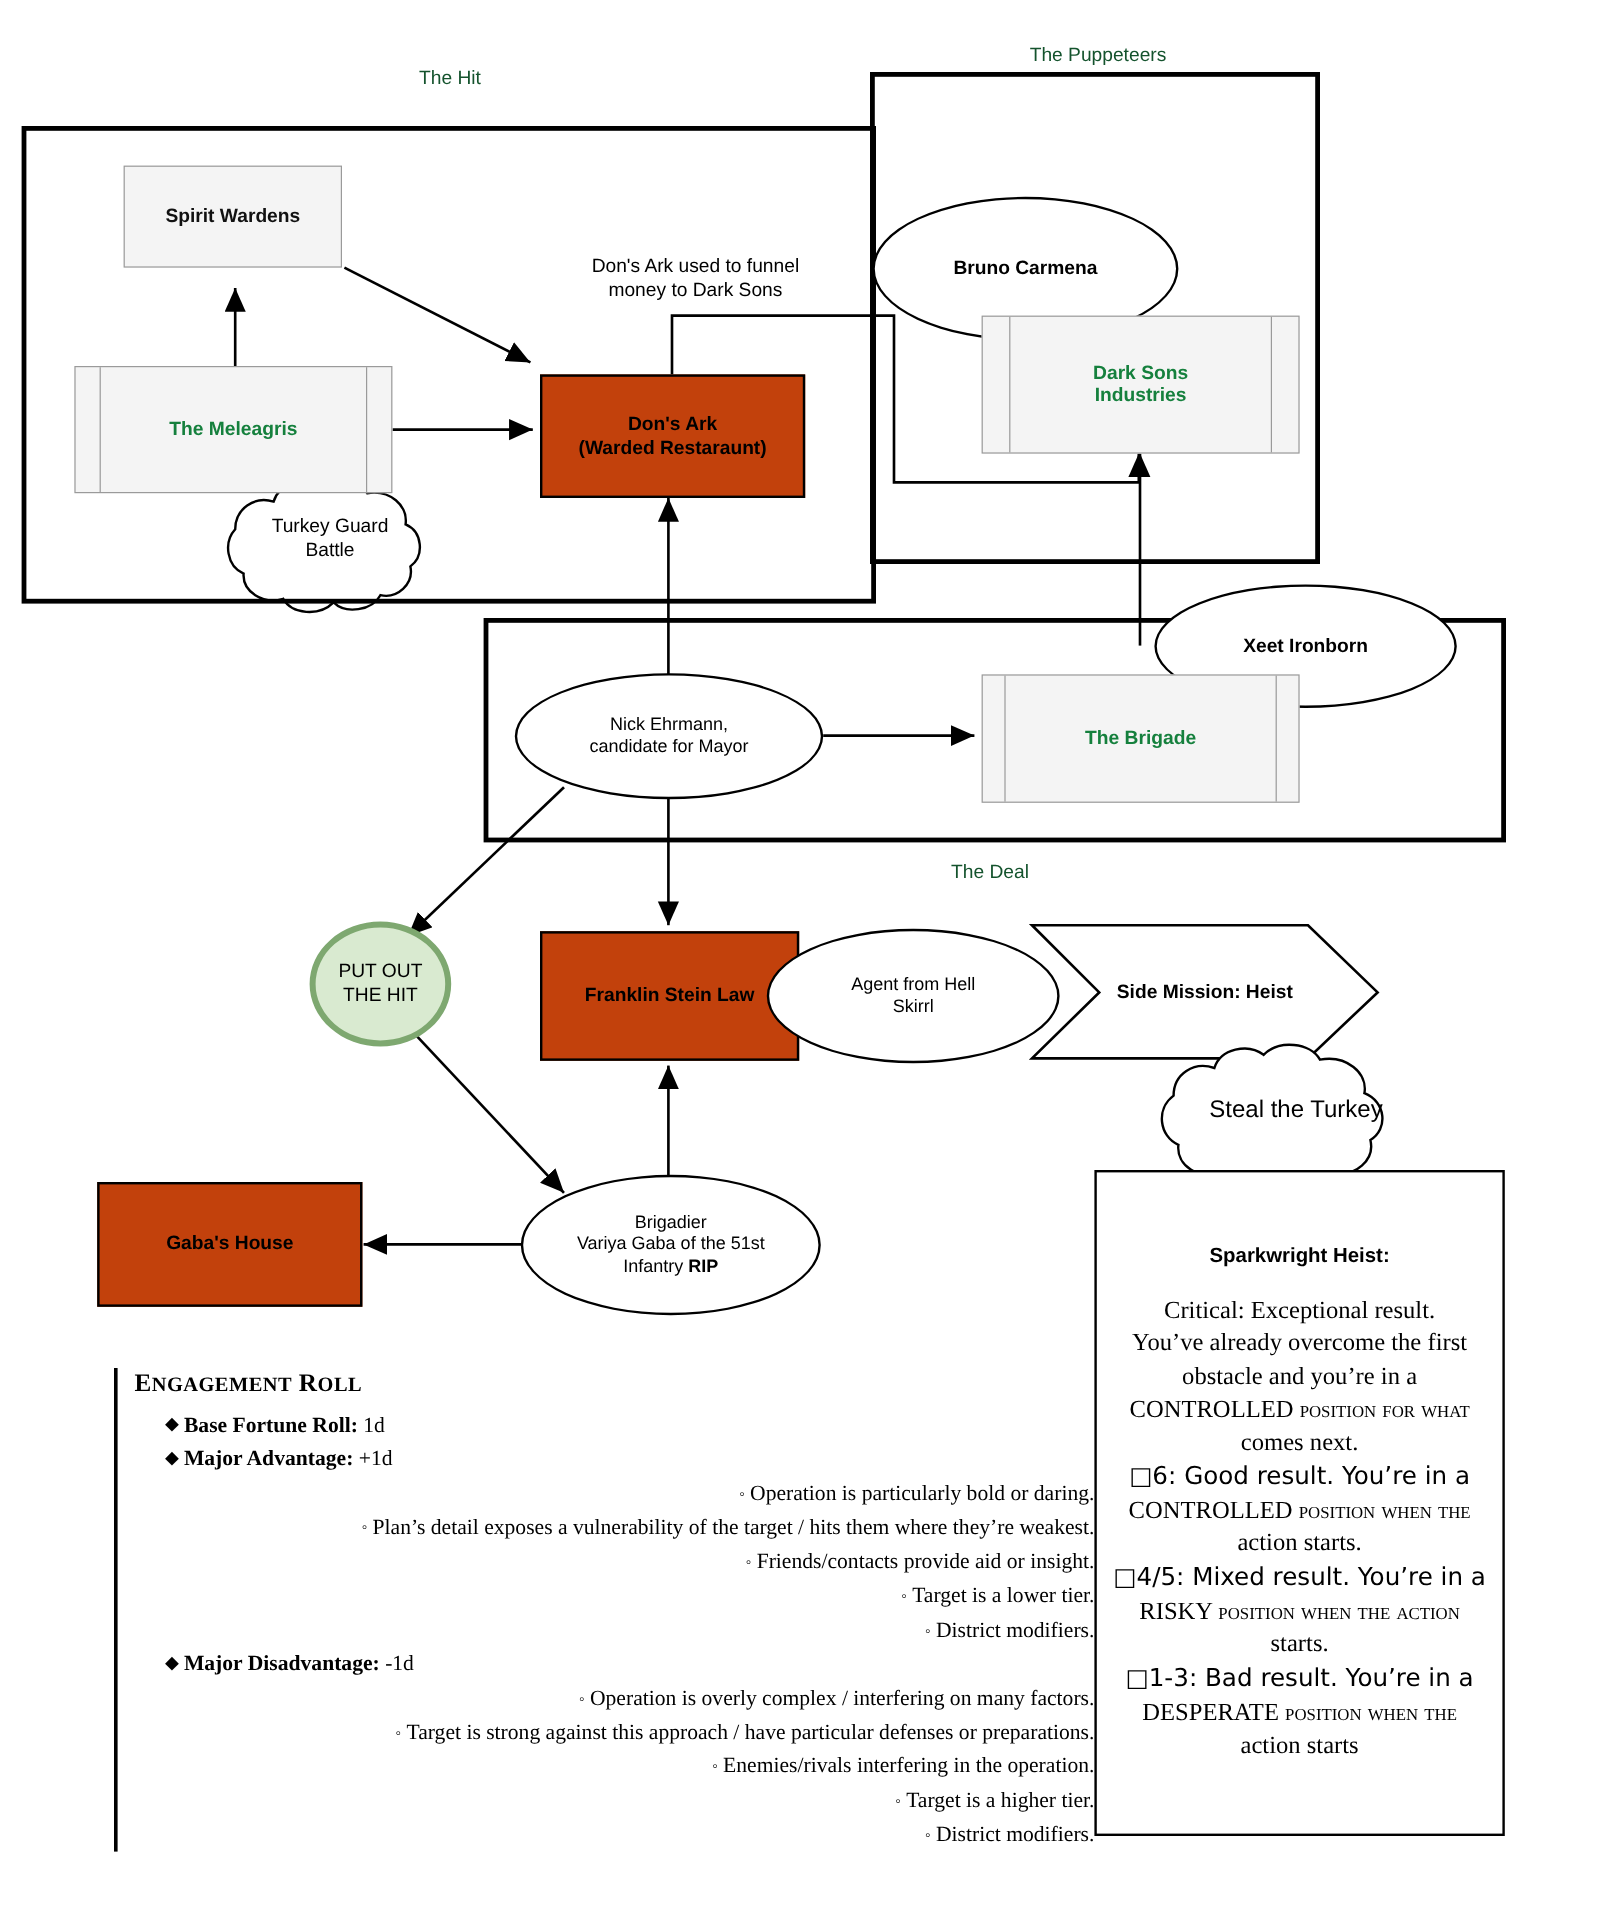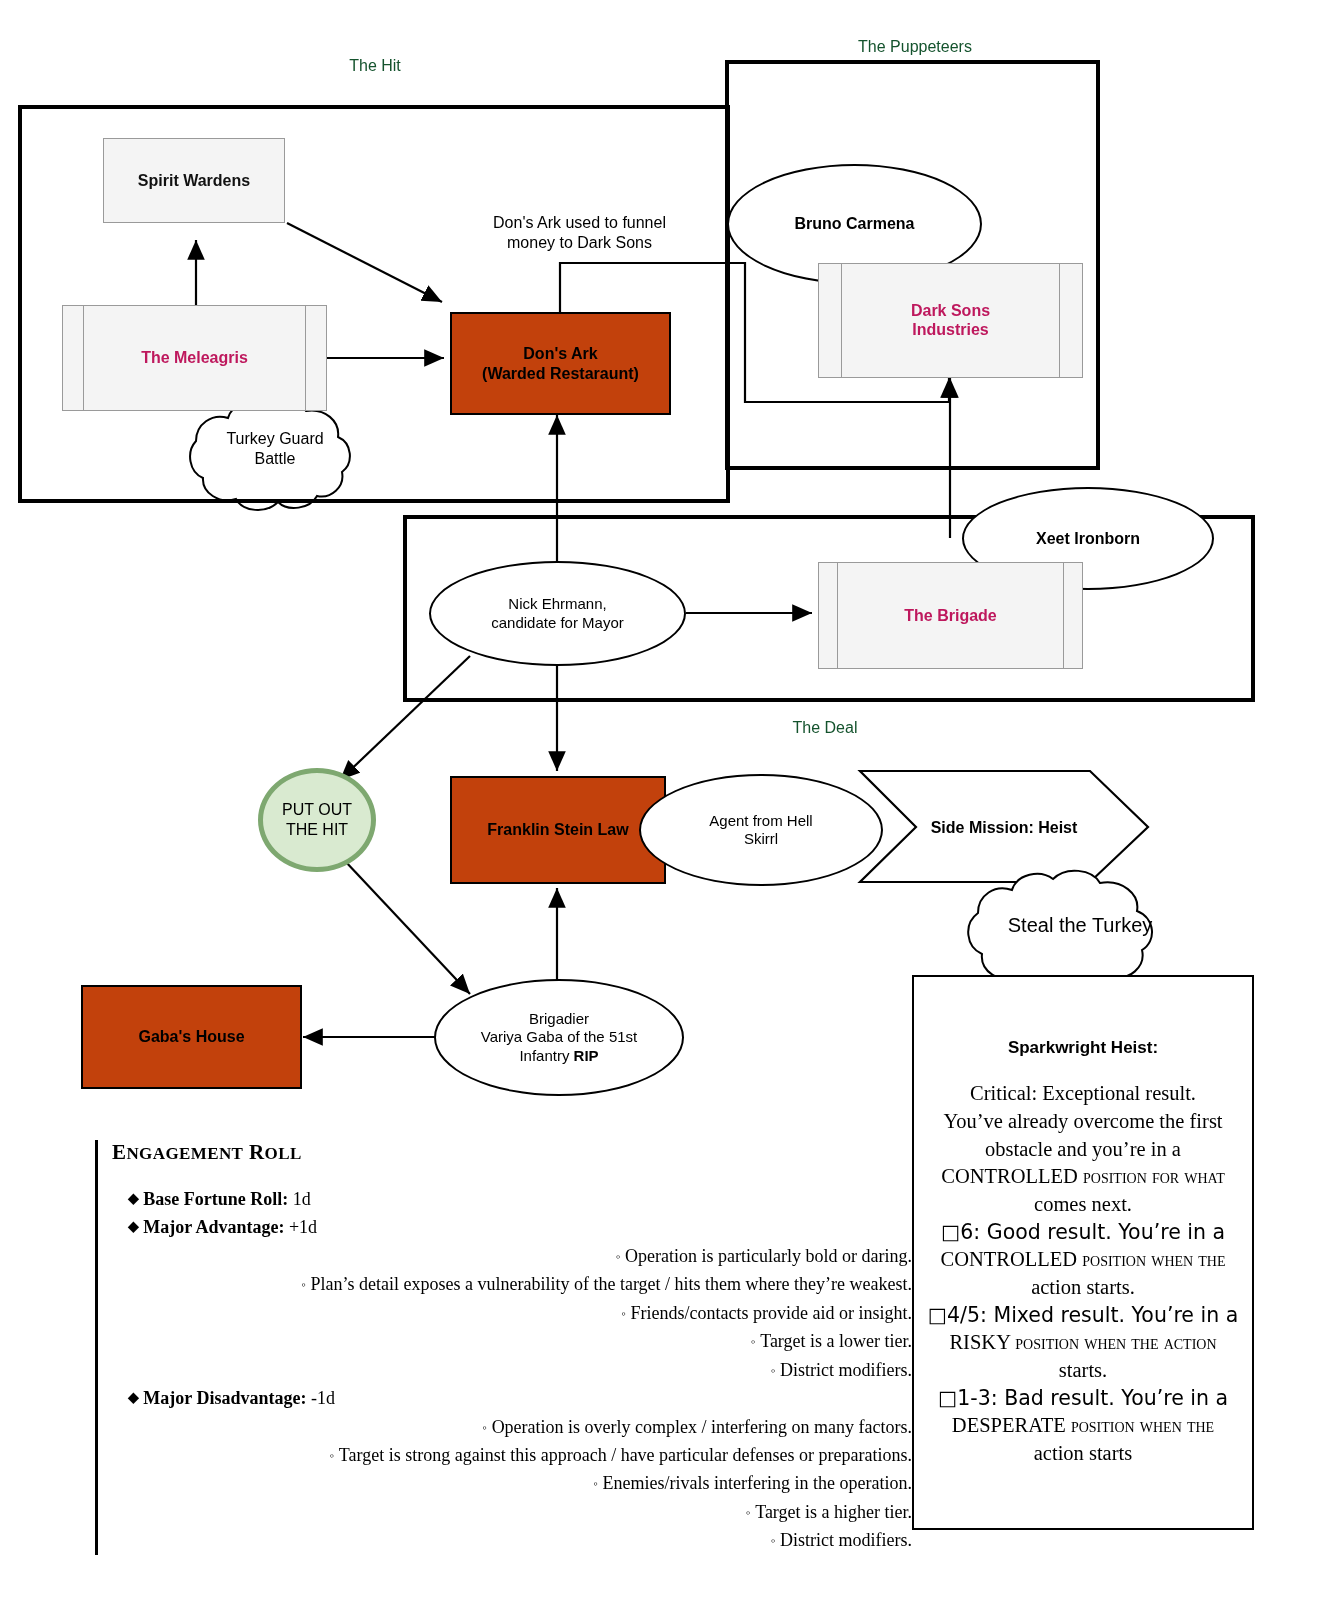--- a/index.html
+++ b/index.html
@@ -13,36 +13,36 @@
   .group{position:absolute;box-sizing:border-box;border:4px solid #000;background:transparent;}
   .group-title{position:absolute;font-size:16px;color:#14532d;text-align:center;white-space:nowrap;}
 
   
   .rect{border:2px solid #000;background:#c2410c;font-size:16px;font-weight:bold;}
   
   .rect-shaded{border:1px solid #9a9a9a;background:#f4f4f4;font-size:16px;font-weight:bold;color:#111;}
   
   .process{position:absolute;box-sizing:border-box;border:1px solid #9a9a9a;background:#f4f4f4;}
   .process .bar{position:absolute;top:0;bottom:0;width:1px;background:#9a9a9a;}
-  .process .ptext{position:absolute;left:0;right:0;top:50%;transform:translateY(-50%);text-align:center;font-size:16px;font-weight:bold;color:#be185d;line-height:1.22;}
+  .process .ptext{position:absolute;left:0;right:0;top:50%;transform:translateY(-50%);text-align:center;font-size:16px;font-weight:bold;color:#15803d;line-height:1.22;}
 
   
   .ellipse{border:2px solid #000;background:#fff;border-radius:50%;font-size:15px;}
   .ellipse.bold{font-weight:bold;font-size:16px;}
   .ellipse.green{border:5px solid #7ea870;background:#d9ead0;font-weight:normal;font-size:16px;}
 
   .label-float{position:absolute;font-size:16px;text-align:center;line-height:1.25;}
 
   
   .engagement{position:absolute;border-left:3px solid #000;padding-left:14px;
               font-family:"Liberation Serif",serif;color:#000;}
-  .eng-title{font-size:21px;font-weight:bold;letter-spacing:.4px;margin-bottom:20px;}
+  .eng-title{font-size:21px;font-weight:bold;letter-spacing:.4px;margin-bottom:8px;}
   .eng-title .cap{font-size:21px;}
   .eng-title .sm{font-size:17px;}
-  .eng-l1{font-size:18px;margin-left:16px;line-height:1.58;font-weight:bold;}
+  .eng-l1{font-size:18px;margin-left:26px;line-height:1.58;font-weight:bold;}
   .eng-l1 .val{font-weight:normal;}
   .eng-l2{font-size:18px;margin-left:60px;line-height:1.58;text-align:right;}
   .dia{font-size:14px;vertical-align:2px;}
   .circ{font-size:13px;vertical-align:1px;}
 
   
   .sparkbox{position:absolute;box-sizing:border-box;border:2px solid #000;background:#fff;
             display:flex;align-items:center;justify-content:center;}
   .sparkinner{font-family:"Liberation Serif",serif;font-size:20.5px;line-height:1.35;text-align:center;padding:0 8px;}
   .sparkinner .hdr{font-family:"Liberation Sans",sans-serif;font-size:17px;font-weight:bold;display:block;margin-bottom:20px;}

